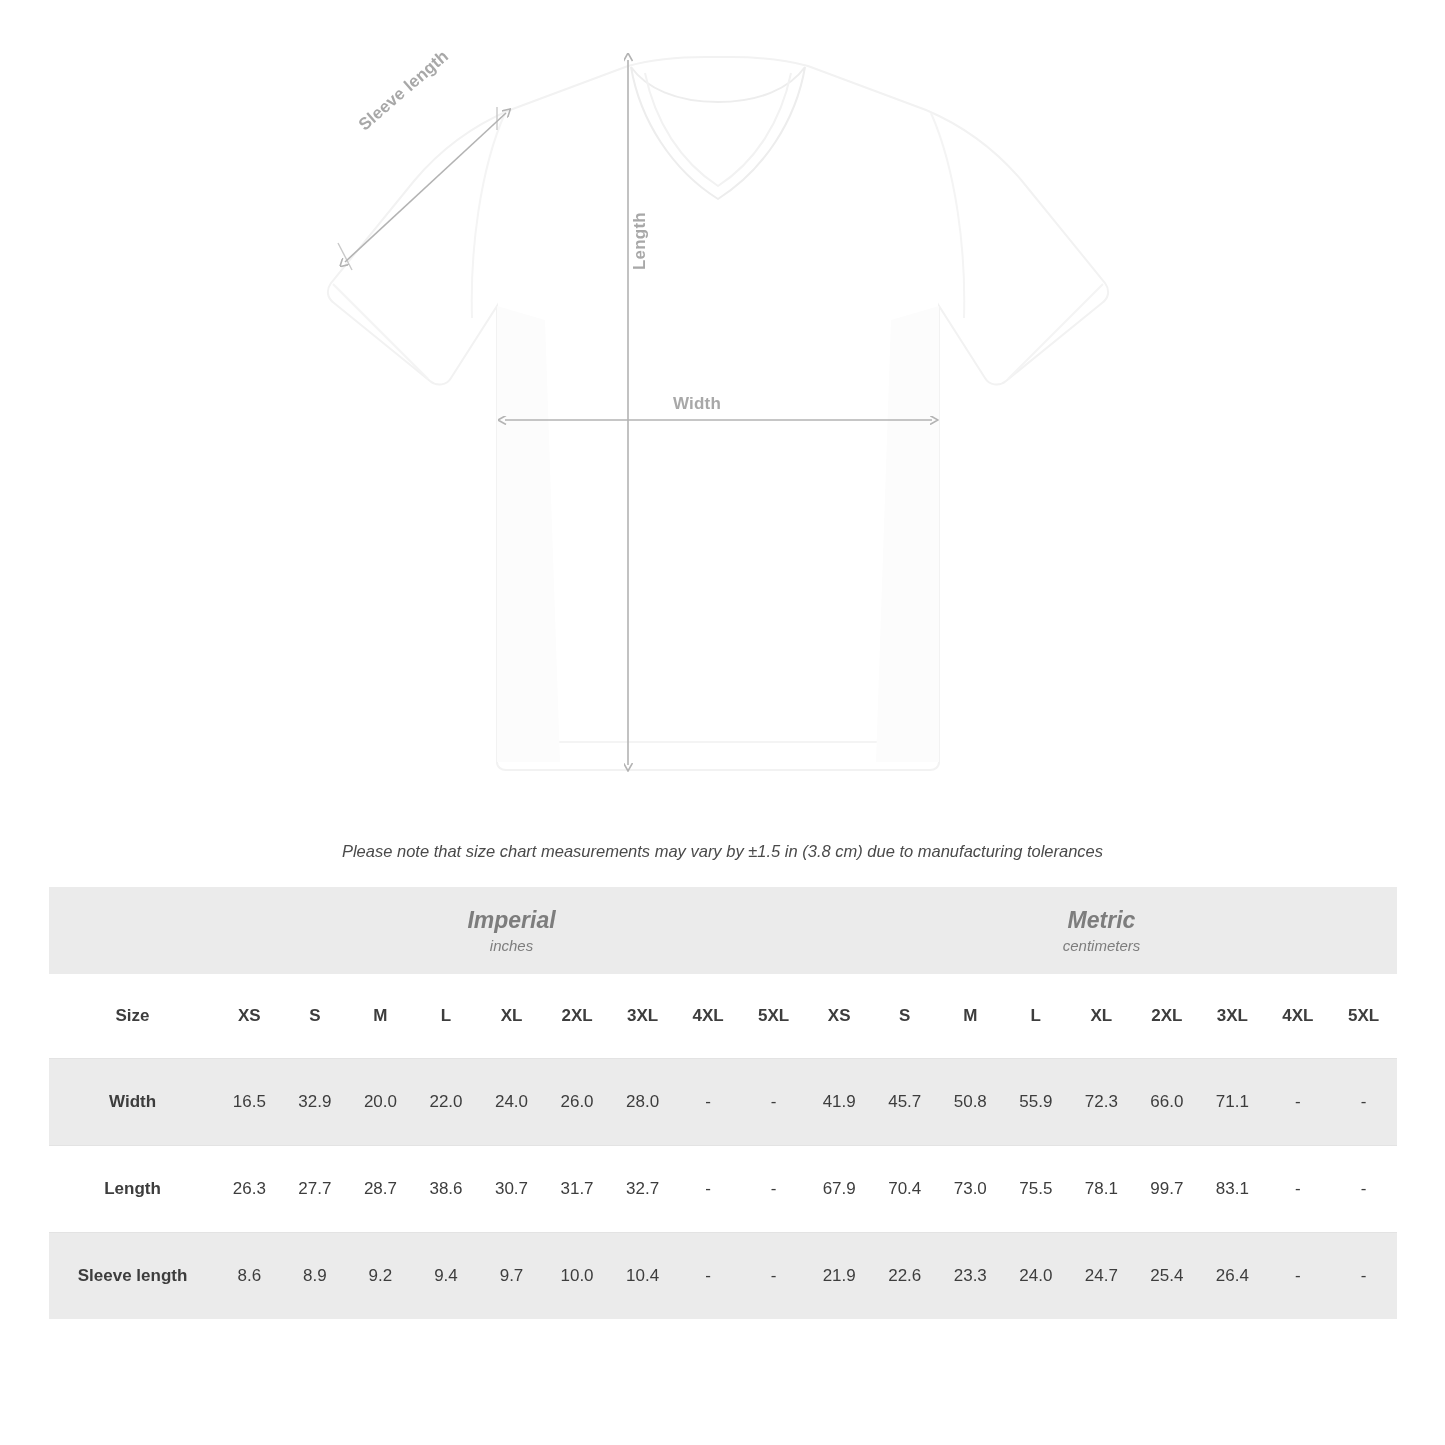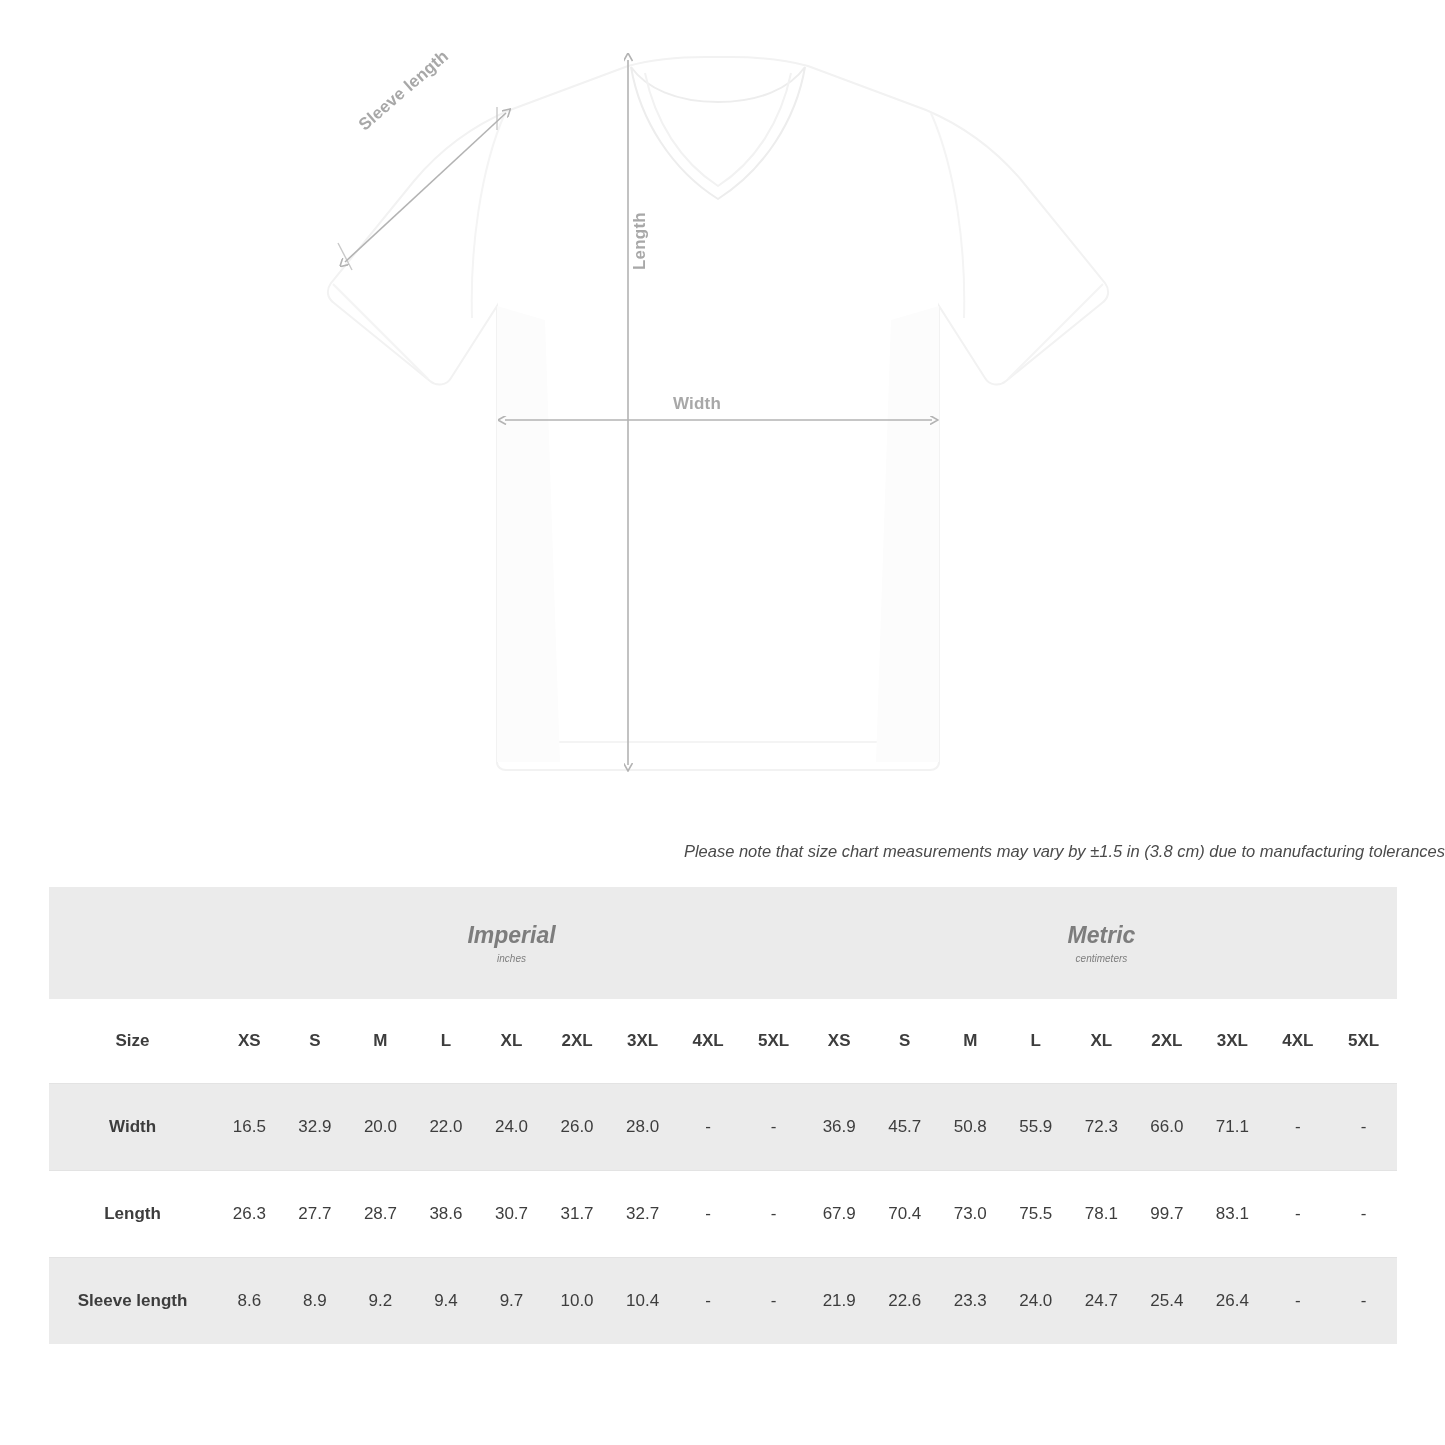--- a/index.html
+++ b/index.html
@@ -60,51 +60,50 @@
     font-size: 28px;
     font-weight: bold;
     color: #3d3d3d;
     margin: 0 0 12px 0;
   }
   .chart-note {
     font-size: 16.5px;
     font-style: italic;
     color: #4a4a4a;
     margin: 0;
-    text-align: right;
   }
 
   
   .table-wrap {
     margin: 26px auto 0 auto;
     width: 1348px;
   }
   table.size-table {
     border-collapse: collapse;
     width: 100%;
     table-layout: fixed;
   }
   table.size-table td, table.size-table th {
     text-align: center;
     vertical-align: middle;
   }
   .unit-row td {
     background: #ebebeb;
-    height: 112px;
+    height: 87px;
     padding: 0;
   }
   .unit-name {
     font-size: 23px;
     font-weight: bold;
     font-style: italic;
     color: #7d7d7d;
     line-height: 1.15;
   }
   .unit-sub {
-    font-size: 10px;
+    font-size: 15px;
     font-style: italic;
     color: #7d7d7d;
     margin-top: 4px;
   }
   .header-row td {
     background: #ffffff;
     height: 82px;
     font-size: 17px;
     font-weight: bold;
     color: #3d3d3d;
@@ -272,21 +271,21 @@
         <td class="row-label">Width</td>
         <td>16.5</td>
         <td>32.9</td>
         <td>20.0</td>
         <td>22.0</td>
         <td>24.0</td>
         <td>26.0</td>
         <td>28.0</td>
         <td>-</td>
         <td>-</td>
-        <td>36.9</td>
+        <td>41.9</td>
         <td>45.7</td>
         <td>50.8</td>
         <td>55.9</td>
         <td>72.3</td>
         <td>66.0</td>
         <td>71.1</td>
         <td>-</td>
         <td>-</td>
       </tr>
 

